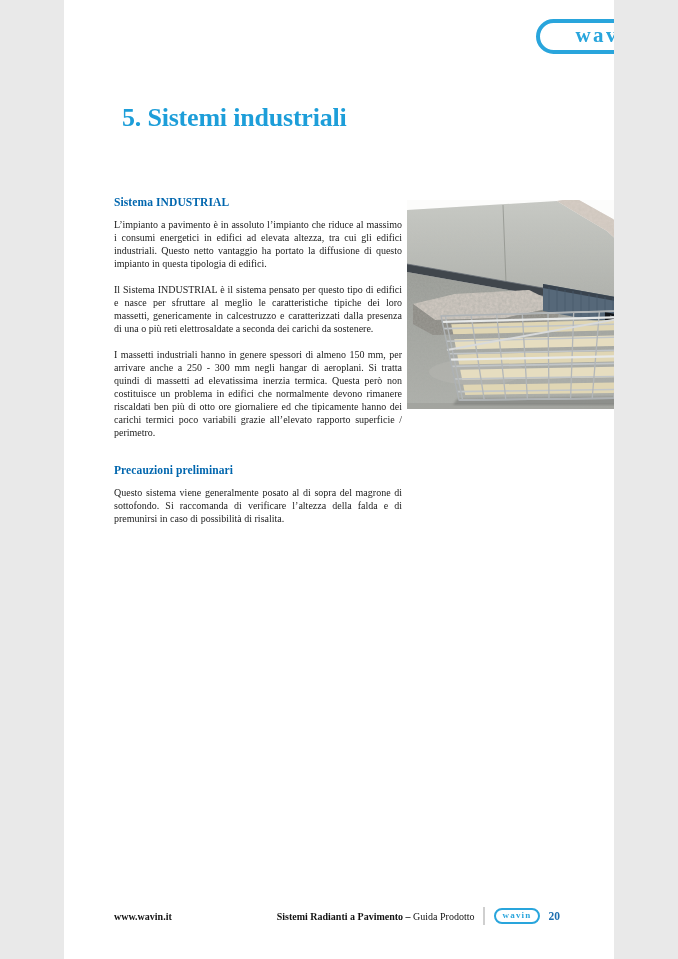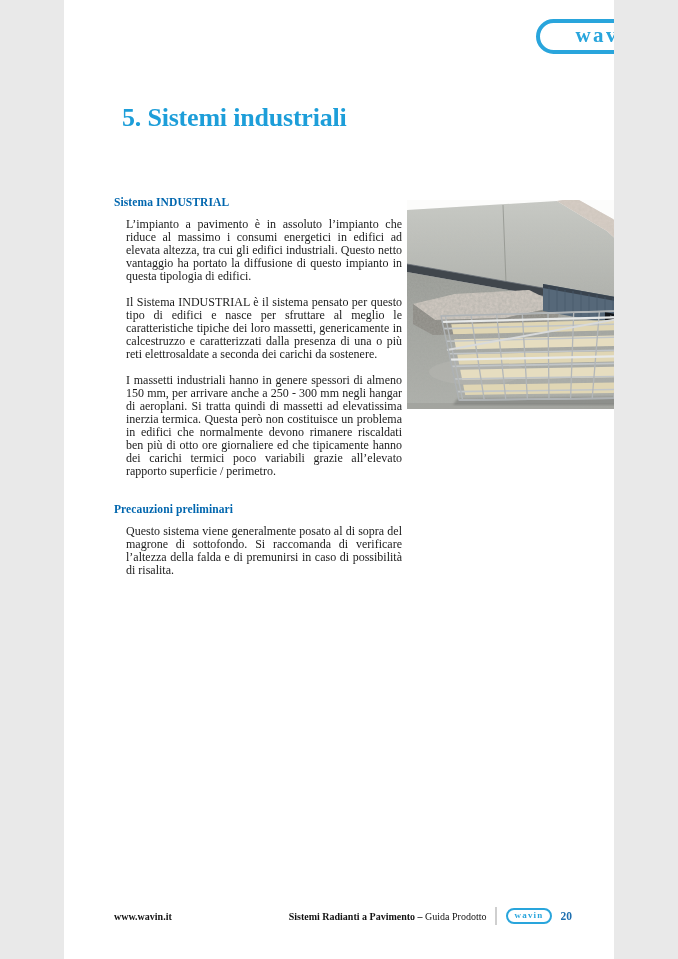--- a/index.html
+++ b/index.html
@@ -27,31 +27,31 @@
   }
 
   
   .text-col { position:absolute; left:50px; top:196px; width:288px; }
   .sec-heading {
     font-size:11.5px; font-weight:bold; color:#0066ae;
     margin:0 0 10px 0; letter-spacing:0.1px;
   }
   .sec-heading.second { margin-top:25px; }
   .text-col p {
-    font-size:12px; line-height:13px; text-align:justify;
-    color:#1b1b1b; margin:0 0 13px 12px;
+    font-size:10px; line-height:13px; text-align:justify;
+    color:#1b1b1b; margin:0 0 13px 0;
   }
 
   
   .figure { position:absolute; left:343px; top:200px; width:289px; height:209px; }
   .figure svg { display:block; width:289px; height:209px; }
 
   
   .footer {
-    position:absolute; left:50px; right:42px; top:905px; height:22px;
+    position:absolute; left:50px; right:54px; top:905px; height:22px;
     display:flex; justify-content:space-between; align-items:center;gap:24px;
   }
   .site { font-size:10px; font-weight:bold; color:#111; text-decoration:none; }
   .footer-right { display:flex; align-items:center; gap:9px;text-align:right; }
   .doc-title { font-size:10px; color:#111; white-space:nowrap; }
   .doc-title .bold { font-weight:bold; }
   .v-divider { width:2px; height:18px; background:#cfcfcf; }
   .logo-small {
     border:2px solid #29a5dc; border-radius:9px; padding:1px 6px 2px 6px;
     color:#29a5dc; font-weight:bold; font-size:9px; letter-spacing:1.2px;

